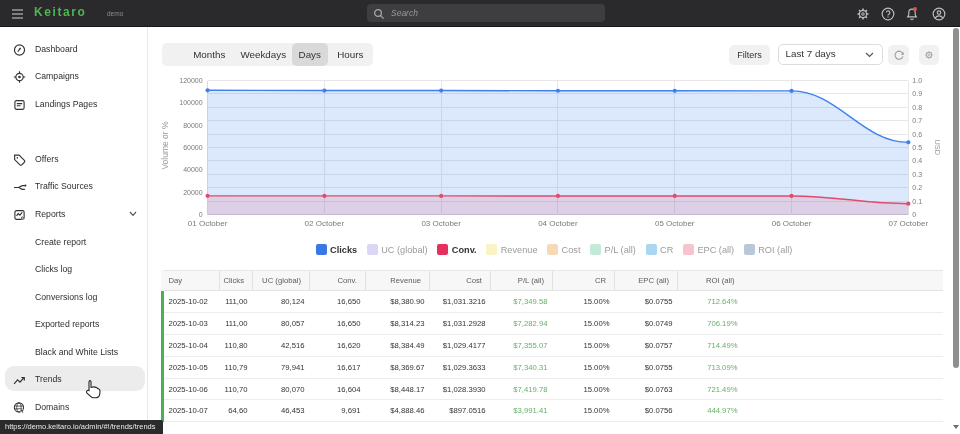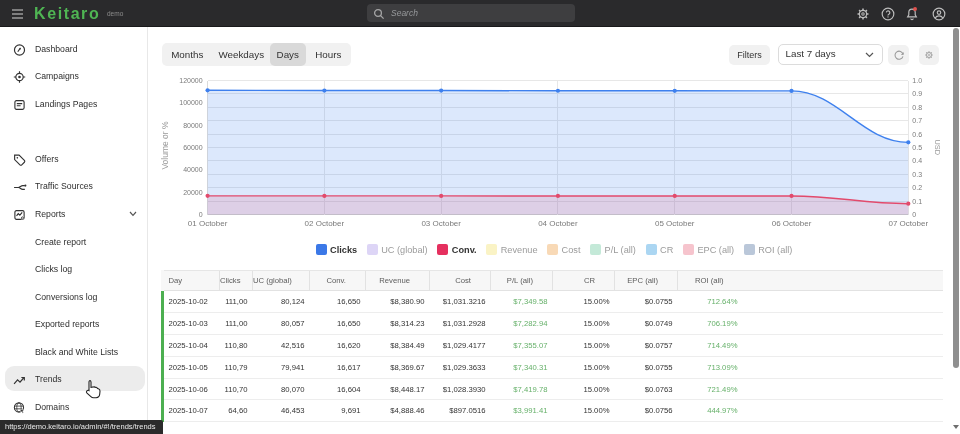--- a/index.html
+++ b/index.html
@@ -1,49 +1,49 @@
 <!DOCTYPE html>
 <html><head>
 <meta charset="utf-8">
 <style>
 * { margin:0; padding:0; box-sizing:border-box; }
 html,body { width:960px; height:434px; overflow:hidden; }
 body { font-family:"Liberation Sans", sans-serif; background:#fff; position:relative; }
 #topbar { position:absolute; left:0; top:0; width:960px; height:27px; background:#2a2a2c; border-bottom:1px solid #19191b; }
 #hamb { position:absolute; left:12px; top:9px; }
-#logo { position:absolute; left:34px; top:4.5px; font-size:16px; font-weight:800; color:#4fb553; letter-spacing:1.6px; }
+#logo { position:absolute; left:34px; top:4.5px; font-size:12px; font-weight:800; color:#4fb553; letter-spacing:1.6px; }
 #demo { position:absolute; left:107px; top:9.5px; font-size:6.5px; color:#8d8d8d; }
-#search { position:absolute; left:367px; top:4px; width:208px; height:18px; background:#3e3e40; border-radius:4px;font-style:italic; }
+#search { position:absolute; left:367px; top:4px; width:238px; height:18px; background:#3e3e40; border-radius:4px;font-style:italic; }
 #search .mag { position:absolute; left:6px; top:3.5px; }
 #search .ph { position:absolute; left:24px; top:4px; font-size:8.5px; color:#97999b; }
 .topicon { position:absolute; }
 #sidebar { position:absolute; left:0; top:27px; width:148px; height:407px; background:#fff; border-right:1px solid #e8e8e8; }
 .sbitem { position:absolute; left:0; width:148px; height:27px; }
 .sbitem .txt { position:absolute; left:35px; top:50%; transform:translateY(-50%); font-size:8.7px; color:#2e2e2e; }
 .sbitem .ic { position:absolute; left:13px; top:50%; transform:translateY(-50%); height:13px; }
 #trendsbg { position:absolute; left:5px; top:339px; width:140px; height:25px; background:#ececec; border-radius:9px; }
 #content { position:absolute; left:149px; top:27px; width:811px; height:407px; background:#fff; }
-#tabs { position:absolute; left:13px; top:15.8px; height:23.4px; background:#f1f1f1; border-radius:5px; display:flex; align-items:stretch; }
+#tabs { position:absolute; left:13px; top:15.8px; height:23.4px; background:#f1f1f1; border-radius:5px; display:flex; align-items:stretch;padding-left:22px; }
 .tab { font-size:9.8px; color:#333; text-align:center; line-height:23.4px; border-radius:5px; }
 .tab.sel { background:#d9d9d9; }
 #filters { position:absolute; left:580px; top:17.5px; width:41px; height:20px; background:#f1f1f1; border-radius:5px; font-size:9px; color:#333; text-align:center; line-height:20px; }
 #drop { position:absolute; left:628.5px; top:17px; width:105px; height:20.5px; background:#fff; border:1px solid #dcdcdc; border-radius:5px; font-size:9.8px; color:#333; line-height:18.5px; padding-left:7px; }
 #drop svg { position:absolute; right:8px; top:7px; }
 #btn-refresh { position:absolute; left:739px; top:17.5px; width:21px; height:20px; background:#f1f1f1; border-radius:5px; }
 #btn-gear { position:absolute; left:769.5px; top:17.5px; width:20.5px; height:20px; background:#f1f1f1; border-radius:5px; }
 #chart { position:absolute; left:11px; top:43px; }
 #legend { position:absolute; left:10px; top:216.5px; width:790px; height:12px; display:flex; justify-content:center; align-items:center; }
 .li { display:flex; align-items:center; margin:0 4.8px; }
 .li .sq { width:11px; height:11px; border-radius:2px; margin-right:3.5px; }
 .li .lt { font-size:9.2px; color:#9b9b9b; }
 .li .lt.on { color:#333; font-weight:bold; }
 #tablewrap { position:absolute; left:12px; top:243.2px; width:780px; }
 table { border-collapse:collapse; width:780px; table-layout:fixed; font-size:7.7px; color:#333; }
 th, td { white-space:nowrap; overflow:hidden; }
-th { font-weight:normal; color:#5c5c5c; background:#f7f7f7; height:20.3px; text-align:right; padding:0 19px 0 0; border-bottom:1px solid #e2e2e2; border-top:1px solid #e6e6e6; }
+th { font-weight:normal; color:#5c5c5c; background:#f7f7f7; height:20.3px; text-align:right; padding:0 8px 0 0; border-bottom:1px solid #e2e2e2; border-top:1px solid #e6e6e6; }
 th + th { border-left:1px solid #e2e2e2; }
 th.filler { border-left:none; }
 td { height:21.8px; text-align:right; padding:0 5px 0 0; border-bottom:1px solid #ededed; }
 th:first-child, td:first-child { text-align:left; padding-left:4.5px; }
 td:first-child { border-left:3px solid #4caf50; }
 th:first-child { border-left:3px solid #f7f7f7; }
 .grn { color:#67b16b; }
 #vscroll { position:absolute; left:952px; top:27px; width:8px; height:407px; background:#fff; }
 #vthumb { position:absolute; left:1px; top:1px; width:6px; height:340px; background:#8f8f8f; border-radius:3px; }
 #varrow { position:absolute; left:0.5px; top:398px; width:0; height:0; border-left:3.5px solid transparent; border-right:3.5px solid transparent; border-top:4.5px solid #6e6e6e; }

